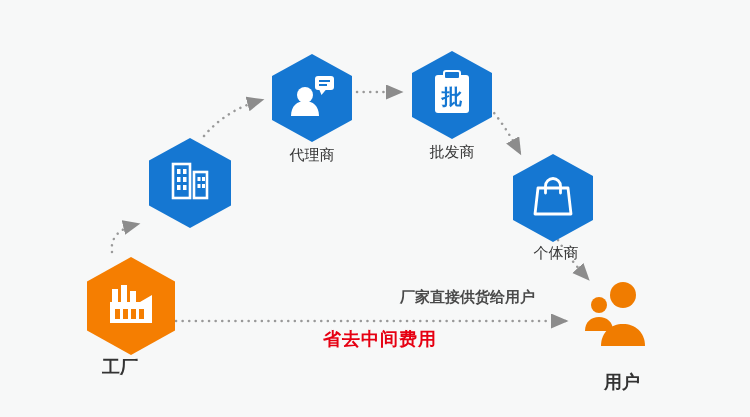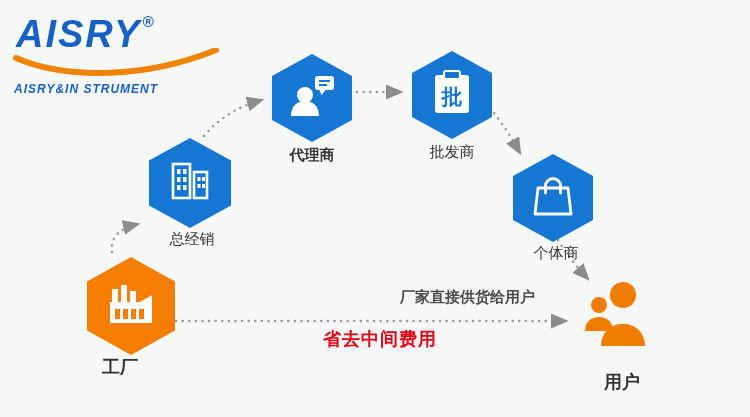--- a/index.html
+++ b/index.html
@@ -32,21 +32,21 @@
   .hex-agent       { left:272px; top:54px;  width:80px; height:88px; }
   .hex-wholesaler  { left:412px; top:51px;  width:80px; height:88px; }
   .hex-retailer    { left:513px; top:154px; width:80px; height:88px; }
 
   .node-label { position:absolute; width:86px; text-align:center; color:#333;
                 font-size:15px; white-space:nowrap; }
   .node-label.big { font-size:18px; font-weight:bold; }
 
   .lbl-factory     { left:77px;  top:355px; }
   .lbl-distributor { left:149px; top:230px; }
-  .lbl-agent       { left:269px; top:146px;font-weight:bold; }
+  .lbl-agent       { left:269px; top:146px; }
   .lbl-wholesaler  { left:409px; top:143px; }
   .lbl-retailer    { left:513px; top:244px; }
   .lbl-user        { left:579px; top:370px; }
 
   .user-figure { position:absolute; left:578px; top:278px; width:74px; height:68px; }
 
   
   .arrows { position:absolute; left:0; top:0; width:750px; height:417px; pointer-events:none; }
   .arrows path.flow { fill:none; stroke:#999; stroke-width:2.5;
                       stroke-dasharray:0.1 6.5; stroke-linecap:round; }
@@ -55,27 +55,20 @@
   .direct-caption { position:absolute; left:255px; top:288px; width:280px; text-align:right;
                     font-size:15px; font-weight:bold; color:#4a4a4a; }
   .benefit { position:absolute; left:245px; top:327px; width:270px; text-align:center;
              font-size:18px; font-weight:bold; color:#e60012; letter-spacing:1px; }
 </style>
 </head>
 <body>
 
 <div class="stage">
 
-  <div class="logo">
-    <div class="brand"><span>AISRY</span><span class="reg">®</span></div>
-    <svg class="swoosh" viewBox="0 0 210 34">
-      <path d="M4 10 C 55 32 135 30 204 2" fill="none" stroke="#f08300" stroke-width="6" stroke-linecap="round"></path>
-    </svg>
-    <div class="subtitle">AISRY&amp;IN STRUMENT</div>
-  </div>
 
   <svg class="arrows" viewBox="0 0 750 417">
     <defs>
       <marker id="ah" markerWidth="9" markerHeight="9" refX="6" refY="3" orient="auto">
         <path d="M0,0 L7,3 L0,6 z" fill="#8c8c8c"></path>
       </marker>
     </defs>
     <path class="flow" d="M 112 252 C 110 236 121 228 138 224" marker-end="url(#ah)"></path>
     <path class="flow" d="M 204 136 C 220 117 240 106 262 100" marker-end="url(#ah)"></path>
     <path class="flow" d="M 357 92 L 401 92" marker-end="url(#ah)"></path>
@@ -115,21 +108,20 @@
           <rect x="10" y="25" width="3.5" height="5"></rect>
             <rect x="16" y="25" width="3.5" height="5"></rect>
           <rect x="30.5" y="17" width="3" height="4"></rect>
             <rect x="35" y="17" width="3" height="4"></rect>
           <rect x="30.5" y="24" width="3" height="4"></rect>
             <rect x="35" y="24" width="3" height="4"></rect>
         </g>
       </svg>
     </span>
   </div>
-  <div class="node-label lbl-distributor">总经销</div>
 
   <div class="hex blue hex-agent">
     <span>
       <svg width="46" height="40" viewBox="0 0 46 40">
         <circle cx="16" cy="19" r="8" fill="#fff"></circle>
         <path d="M2 40 c0 -10 6.3 -15 14 -15 s14 5 14 15 z" fill="#fff"></path>
         <rect x="26" y="0" width="19" height="14" rx="3" fill="#fff"></rect>
         <path d="M30 13 l2.5 6 5 -6 z" fill="#fff"></path>
         <g stroke="#1577d2" stroke-width="2">
           <line x1="30" y1="5" x2="41" y2="5"></line>

